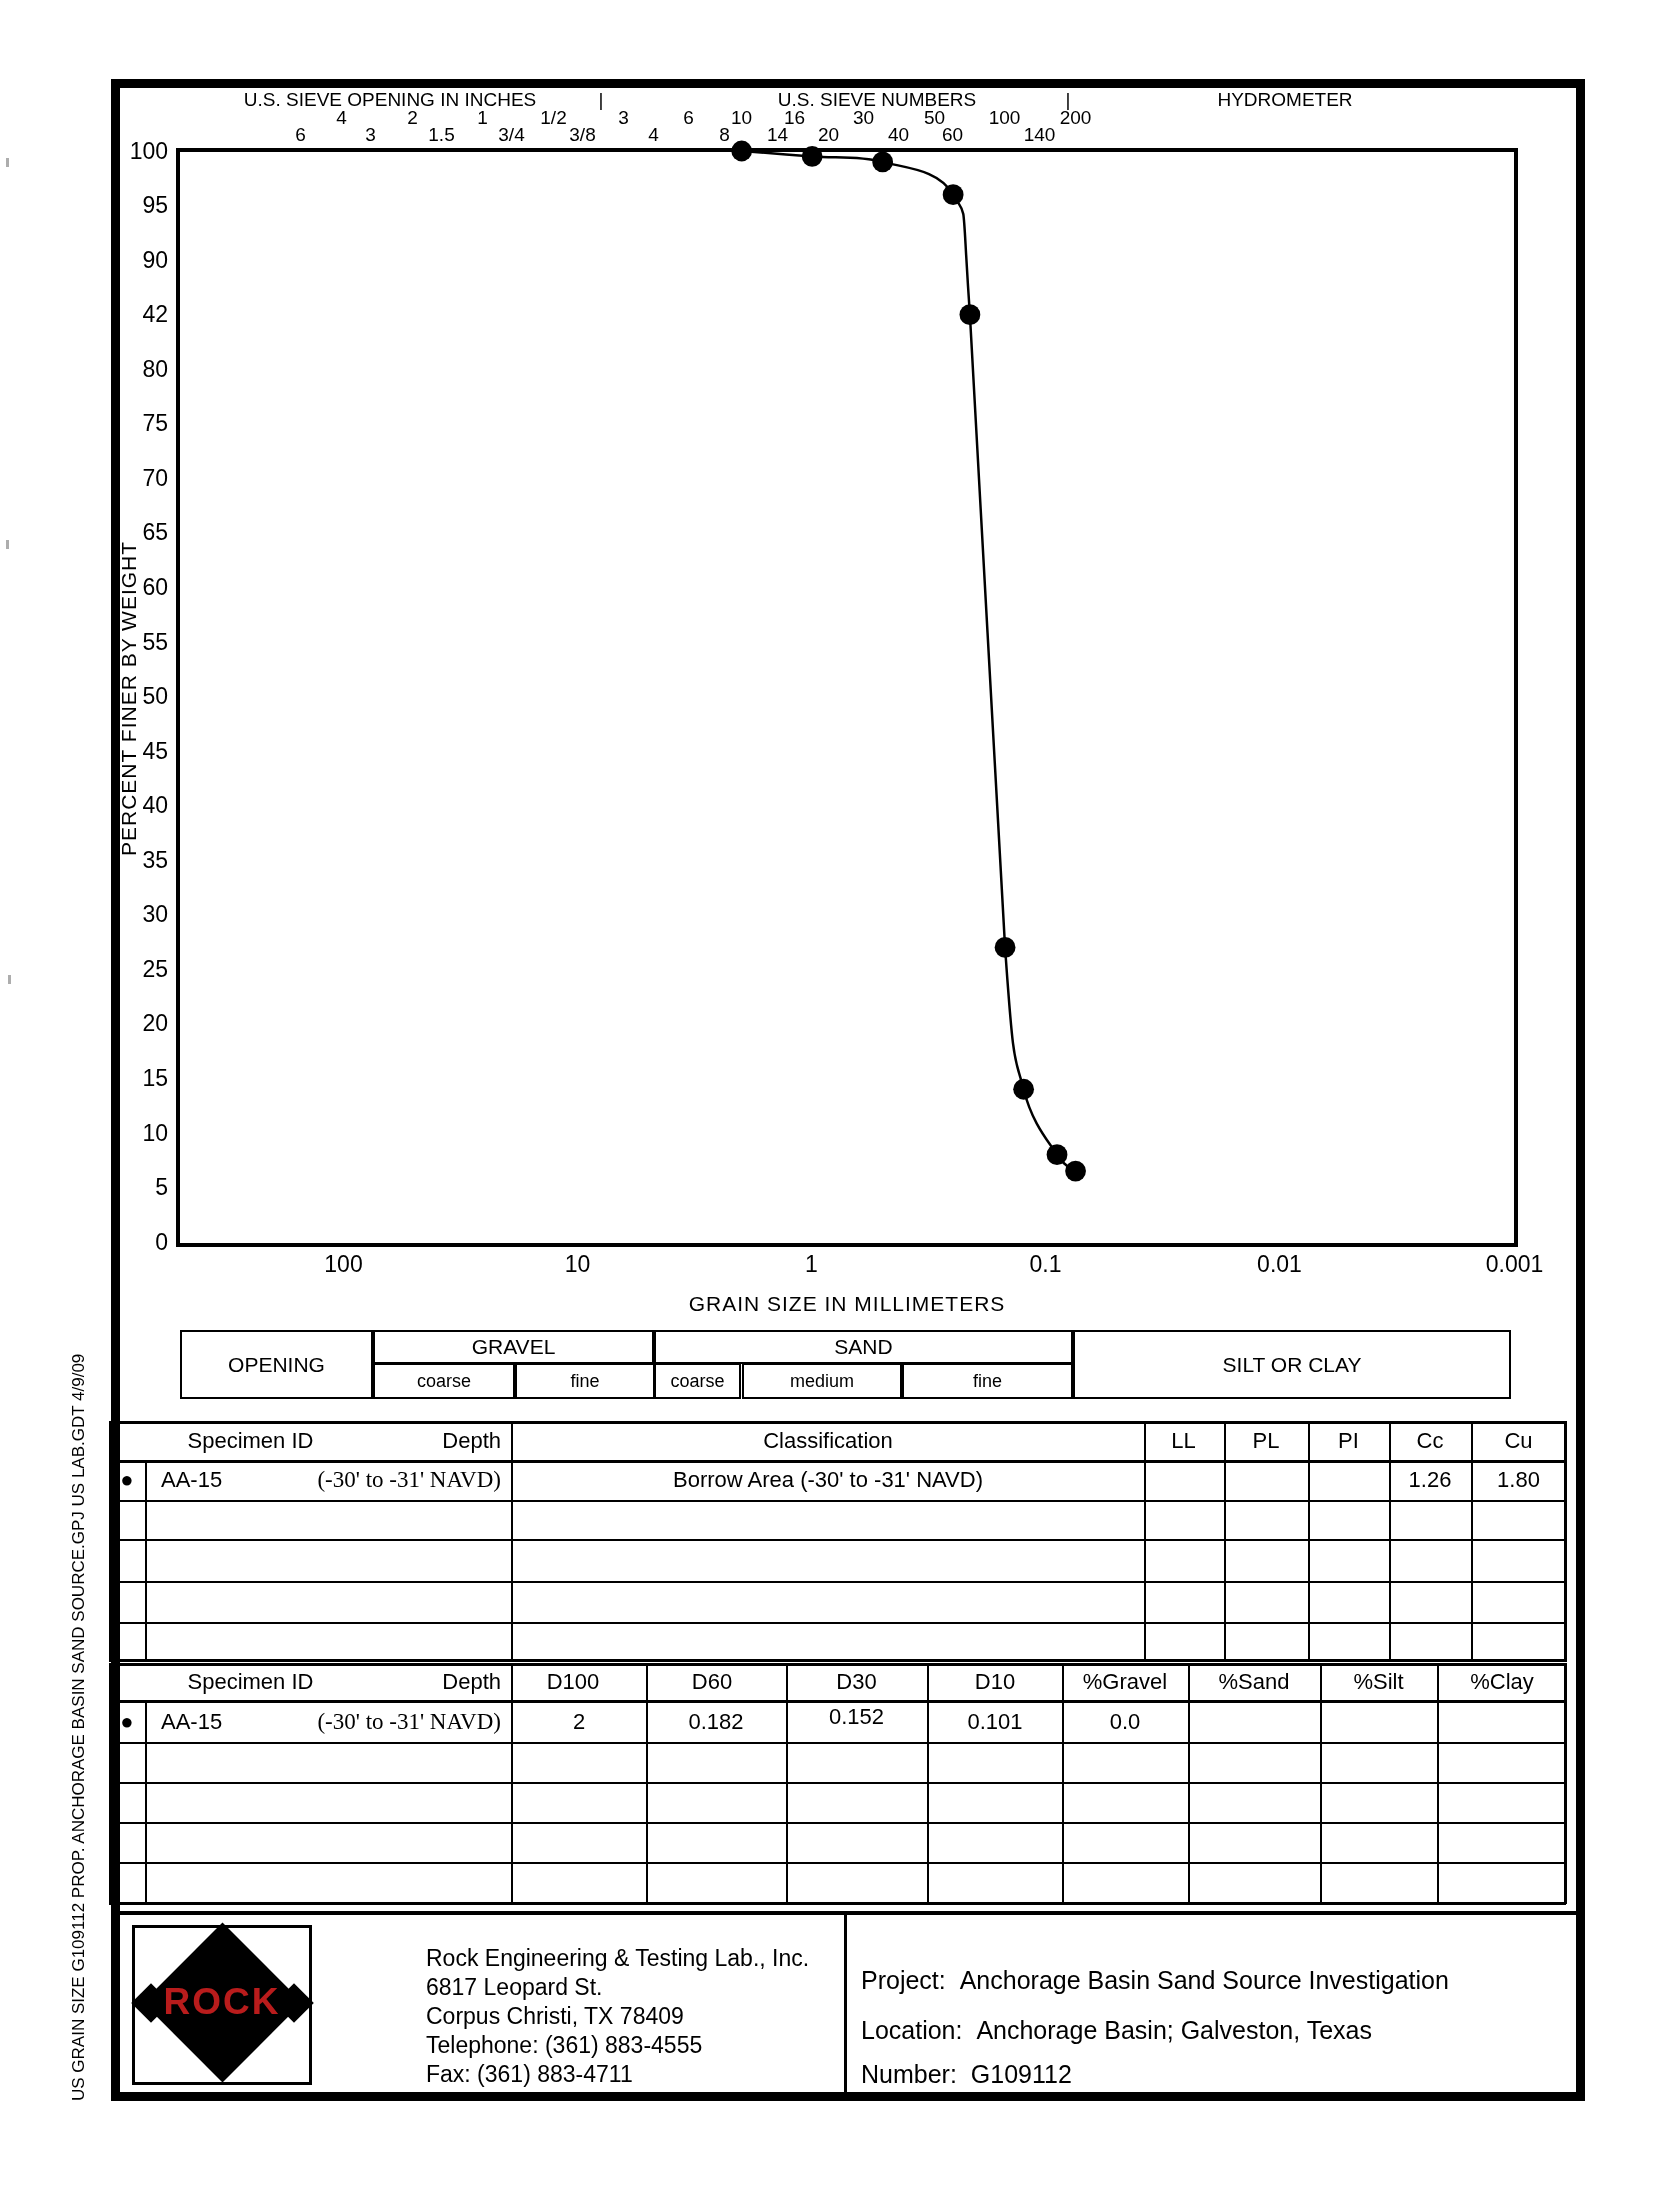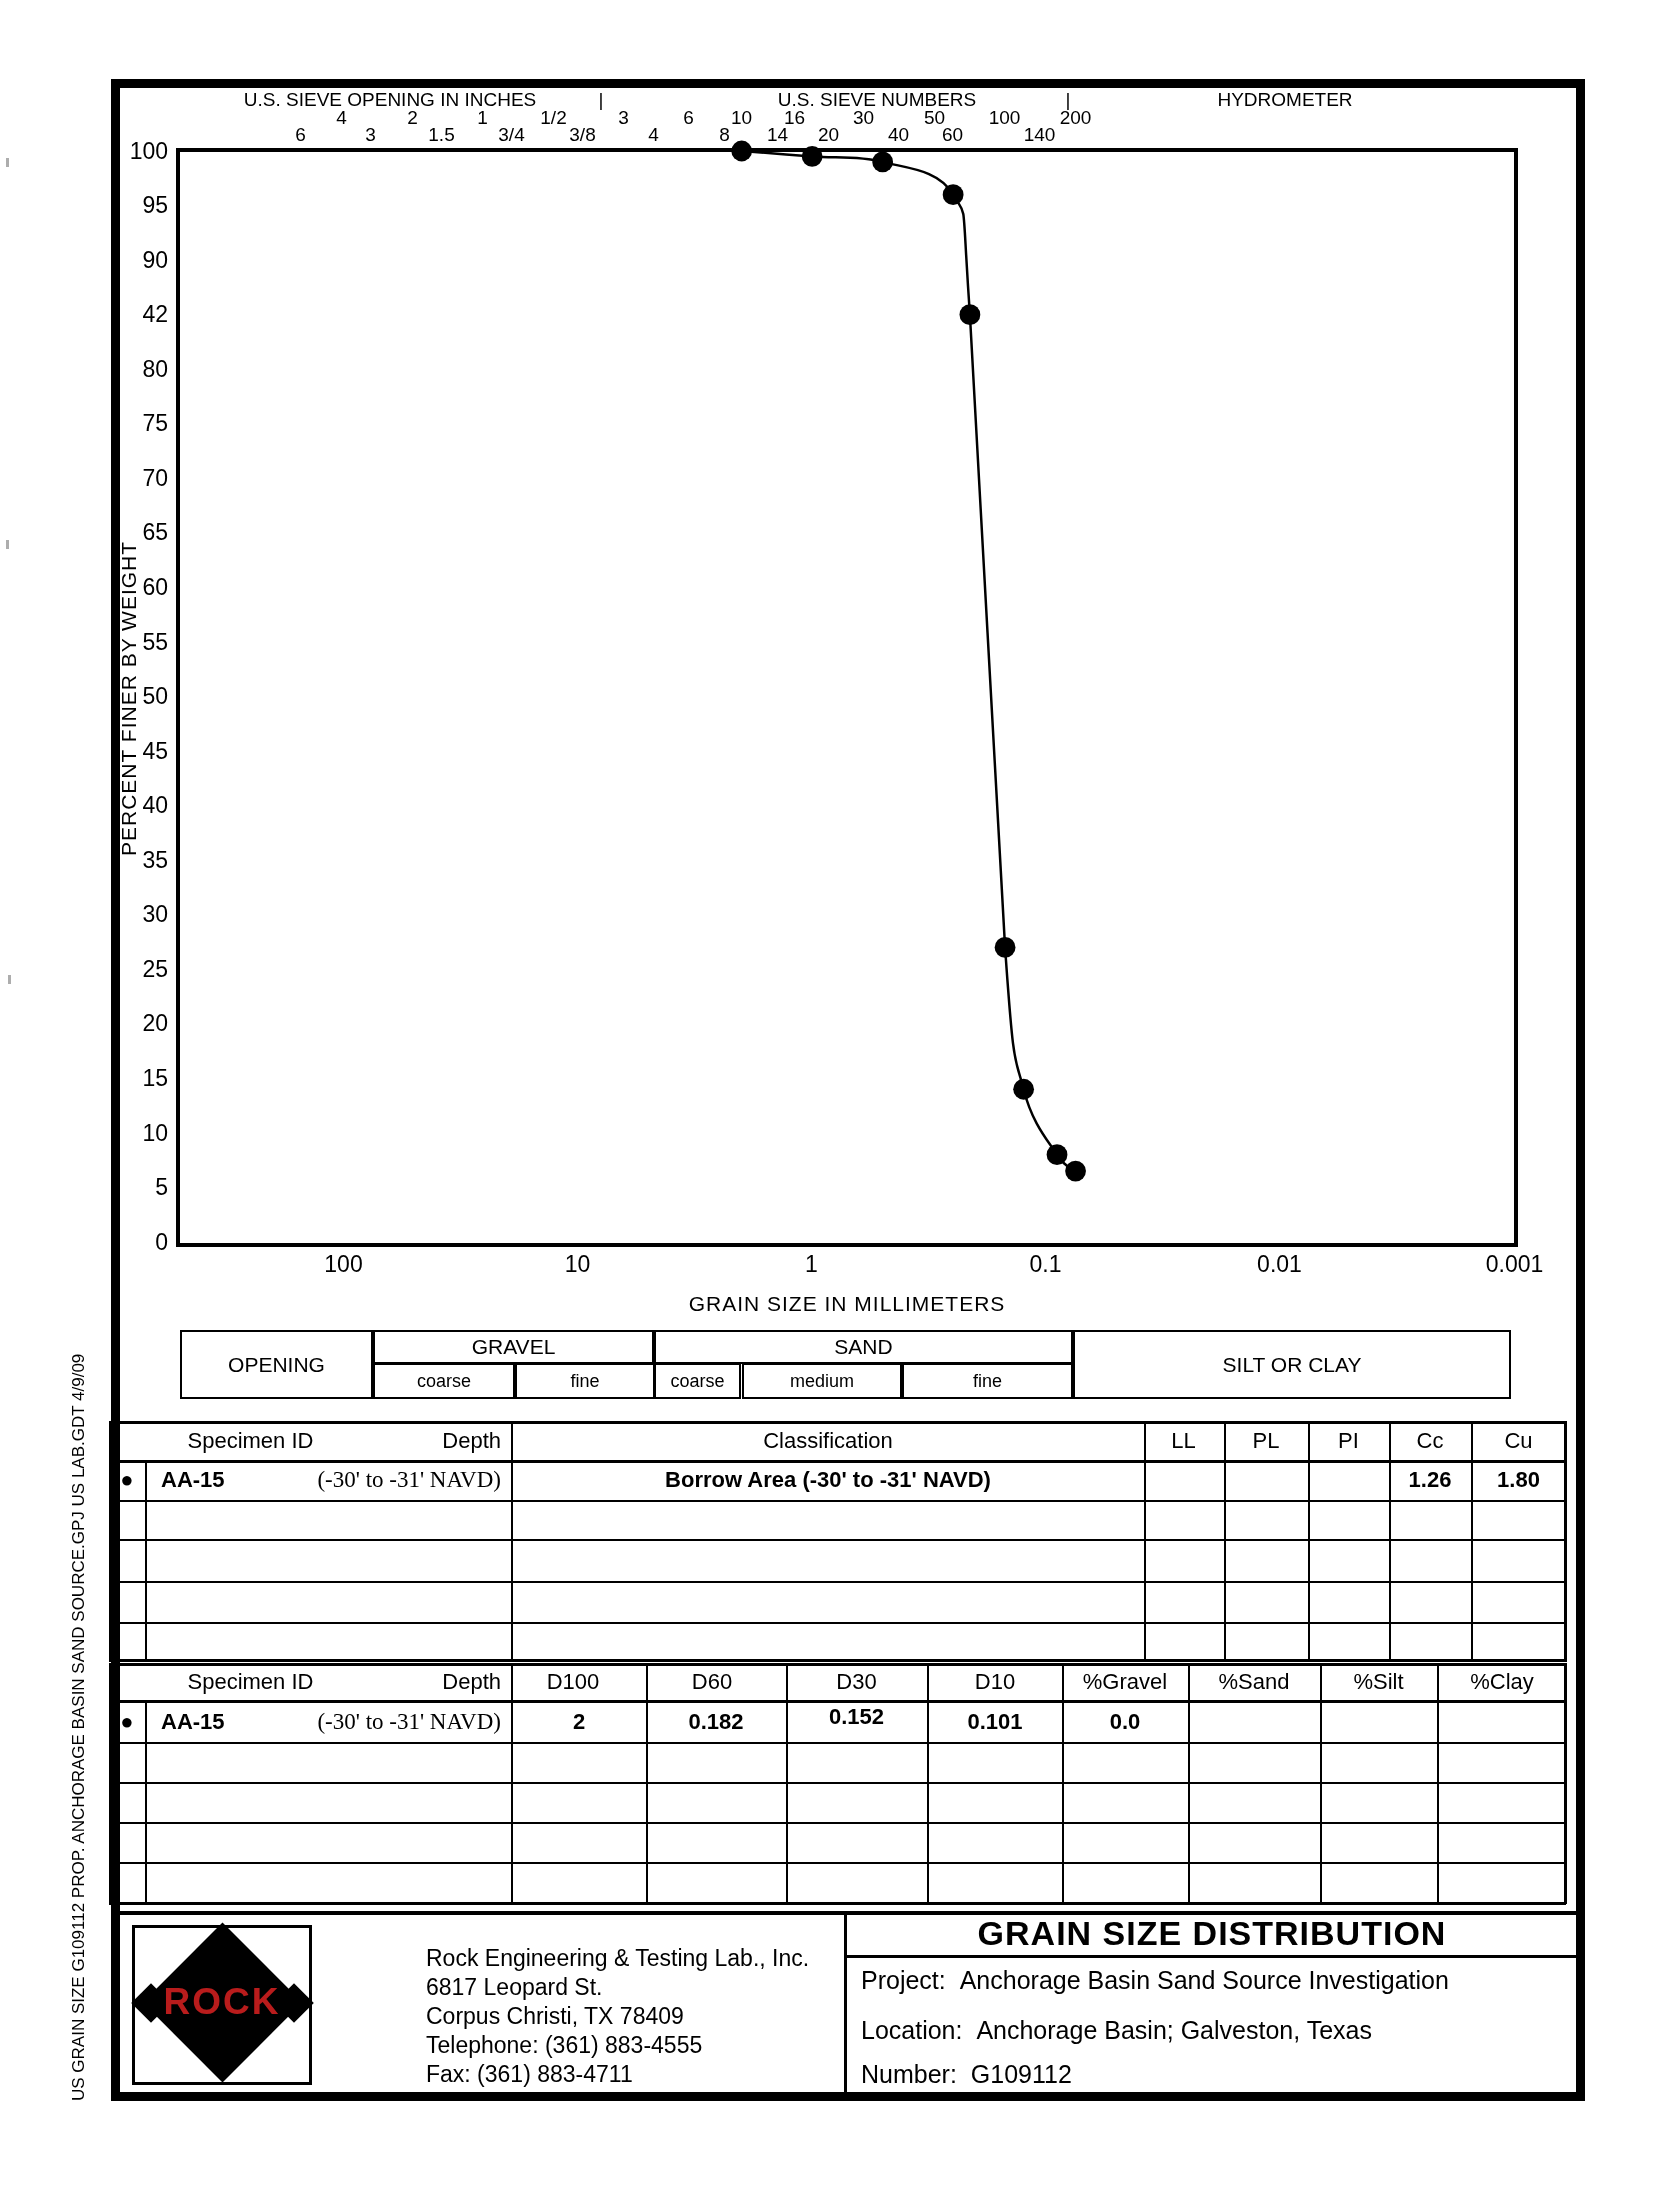--- a/index.html
+++ b/index.html
@@ -32,21 +32,21 @@
   .sidebar-text{position:absolute;left:69px;top:1287px;height:814px;width:26px;
     writing-mode:vertical-rl;transform:rotate(180deg);font-size:17px;color:#000;
     white-space:nowrap;}
   .cls-cell{position:absolute;box-sizing:border-box;display:flex;align-items:center;
     justify-content:center;font-size:21px;}
   .cls-sub{font-size:18px;}
   .tbl-line-h{position:absolute;background:#000;height:2px;}
   .tbl-line-v{position:absolute;background:#000;width:2px;}
   .cell{position:absolute;display:flex;align-items:center;justify-content:center;
     font-size:22px;box-sizing:border-box;}
-  .bold{font-weight:bold;}
+  .bold{font-weight:normal;}
   .serif{font-family:"Liberation Serif",serif;font-size:23px;}
   .footer-box{position:absolute;left:120px;top:1911px;width:1456px;height:181px;
     border-top:4px solid #000;box-sizing:border-box;}
   .logo-box{position:absolute;left:132px;top:1925px;width:180px;height:160px;
     border:3px solid #000;box-sizing:border-box;}
   .diamond{position:absolute;background:#000;transform:rotate(45deg);}
   .logo-word{position:absolute;color:#b91c1c;font-weight:bold;font-size:37px;
     letter-spacing:2px;transform:translate(-50%,-50%);}
   .company{position:absolute;left:426px;top:1944px;font-size:23px;line-height:29px;}
   .title-block{position:absolute;left:844px;top:1911px;width:733px;height:181px;
@@ -378,21 +378,20 @@
 
   <div class="company">
     <div>Rock Engineering &amp; Testing Lab., Inc.</div>
     <div>6817 Leopard St.</div>
     <div>Corpus Christi, TX 78409</div>
     <div>Telephone:  (361) 883-4555</div>
     <div>Fax:  (361) 883-4711</div>
   </div>
 
   <div class="title-block">
-    <div class="gsd-title">GRAIN SIZE DISTRIBUTION</div>
     <div class="info-line" style="top:55px;">
       <span>Project:</span>&nbsp;&nbsp;<span>Anchorage Basin Sand Source Investigation</span>
     </div>
     <div class="info-line" style="top:105px;">
       <span>Location:</span>&nbsp;&nbsp;<span>Anchorage Basin; Galveston, Texas</span>
     </div>
     <div class="info-line" style="top:149px;">
       <span>Number:</span>&nbsp;&nbsp;<span>G109112</span>
     </div>
   </div>

